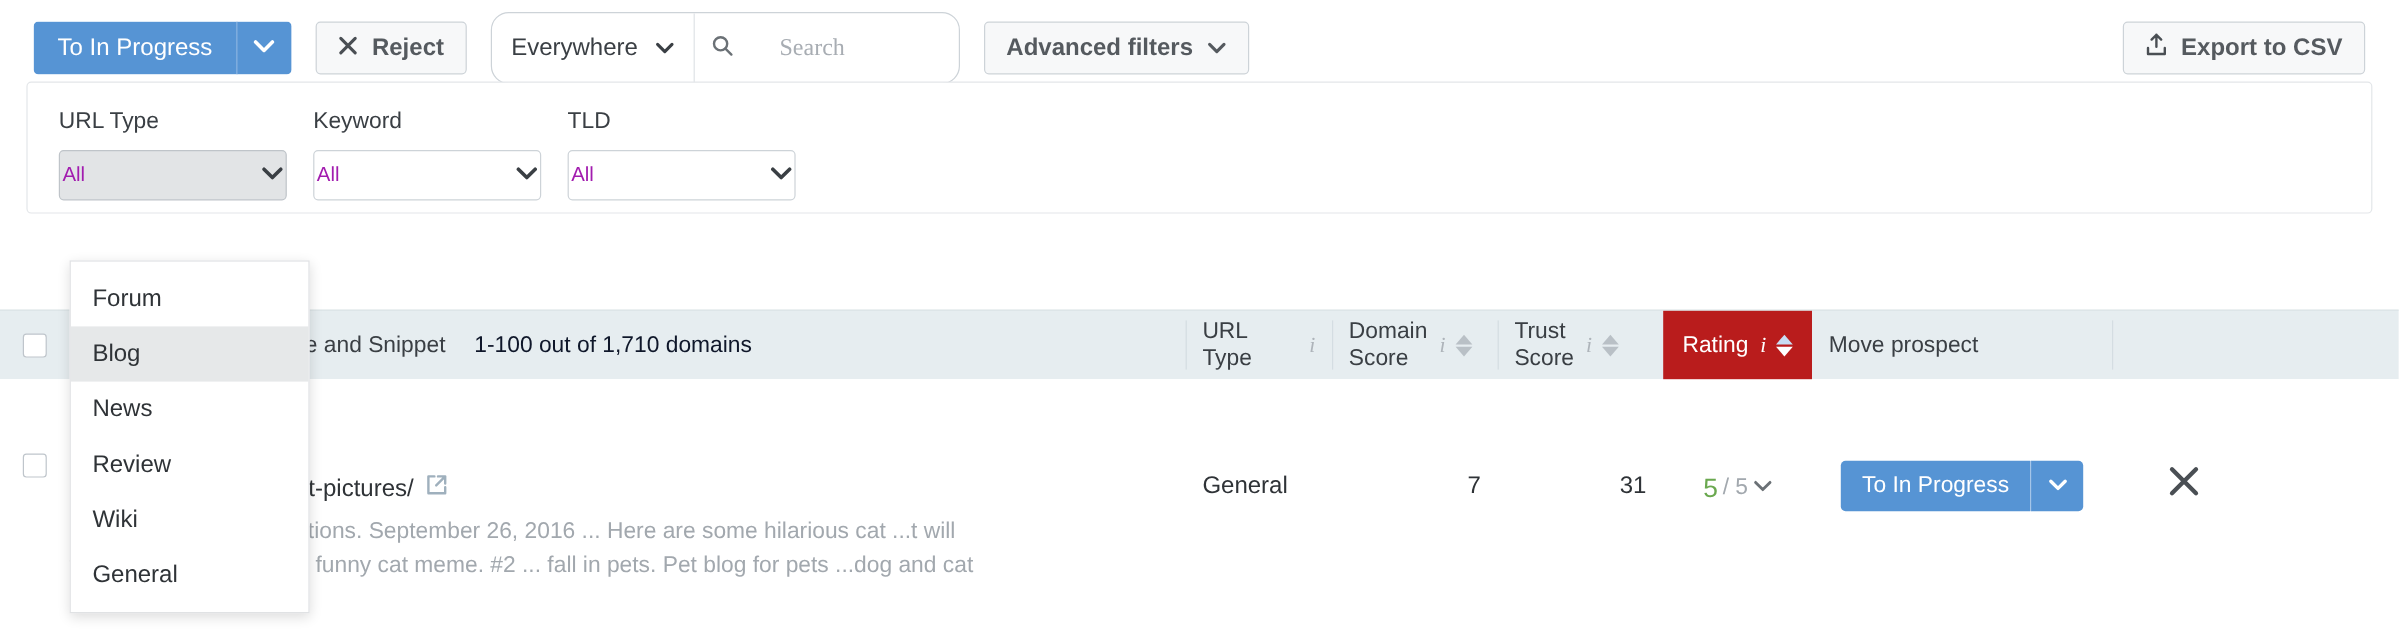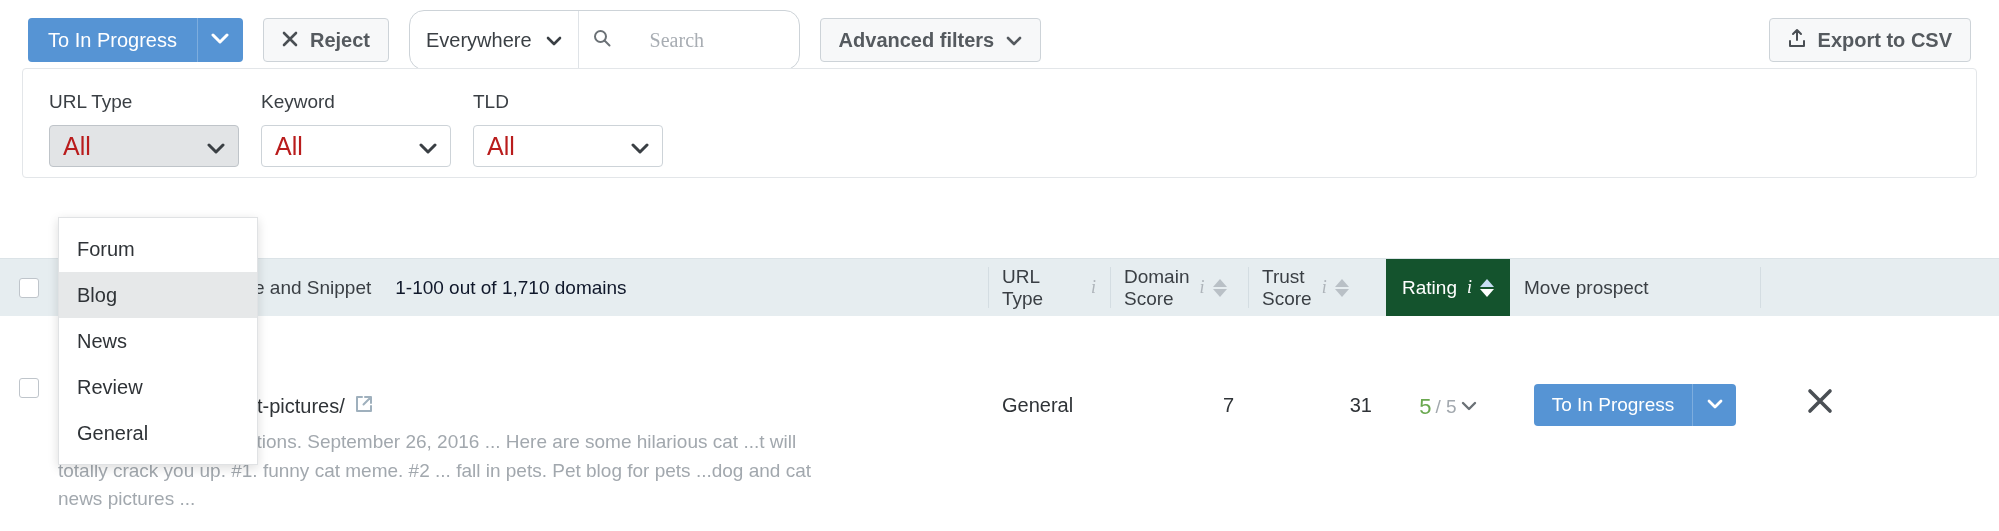--- a/index.html
+++ b/index.html
@@ -58,21 +58,21 @@
   .filter-panel {
     position: absolute; left: 22px; top: 68px; width: 1955px; height: 110px;
     border: 1px solid #e3e6e9; border-radius: 4px; background: #fff;
     display: flex; align-items: flex-start; padding: 22px 26px 0 26px; gap: 22px;
   }
   .filter-group { display: flex; flex-direction: column; }
   .filter-label { font-size: 19px; color: #3a3f44; margin-bottom: 12px; }
   .filter-select {
     width: 154px; height: 42px; border: 1px solid #cdd3d8; border-radius: 4px;
     background: #fff; display: flex; align-items: center; justify-content: space-between;
-    padding: 0 13px; font-size: 25px; color: #b91c1c; cursor: pointer;
+    padding: 0 2px; font-size: 17px; color: #a21caf; cursor: pointer;
   }
   .filter-select.open { background: #e2e4e6; border-color: #bfc4c9; }
   .fw190 { width: 190px; }
 
   
   .dropdown {
     position: absolute; left: 58px; top: 217px; width: 200px;
     background: #fff; border: 1px solid #e0e2e4;
     box-shadow: 0 3px 10px rgba(0,0,0,0.14);
     z-index: 50; padding: 8px 0;
@@ -87,21 +87,21 @@
   .table { position: absolute; left: 0; top: 258px; width: 1999px; }
   .thead {
     display: flex; background: #e6edf0; height: 58px; align-items: stretch;
     border-top: 1px solid #dbe3e7;
   }
   .th {
     display: flex; align-items: center; font-size: 19px; color: #3a3f44;
     padding: 0 14px; position: relative;
   }
   .th .sep { position:absolute; left:0; top:8px; bottom:8px; width:1px; background:#d4dde2; }
-  .th.rating { background: #14532d; color: #fff; justify-content: center; }
+  .th.rating { background: #b91c1c; color: #fff; justify-content: center; }
   .c-check { width: 58px; justify-content: center; }
   .c-domain { width: 930px; gap: 24px; }
   .c-urltype { width: 122px; justify-content: flex-start; }
   .c-domainscore { width: 138px; }
   .c-trustscore { width: 138px; }
   .c-rating { width: 124px; }
   .c-move { width: 250px; }
   .c-del { width: 120px; justify-content: center; }
   .count-text { color: #0f172a; font-size: 19px; }
   .two-line { display: flex; flex-direction: column; line-height: 1.12; }
@@ -362,16 +362,17 @@
         </span>
       </div>
     </div>
   </div>
 
   <div class="dropdown">
     <div class="dropdown-item">Forum</div>
     <div class="dropdown-item selected">Blog</div>
     <div class="dropdown-item">News</div>
     <div class="dropdown-item">Review</div>
+    <div class="dropdown-item">Wiki</div>
     <div class="dropdown-item">General</div>
   </div>
 
 </div>
 
 </body></html>

